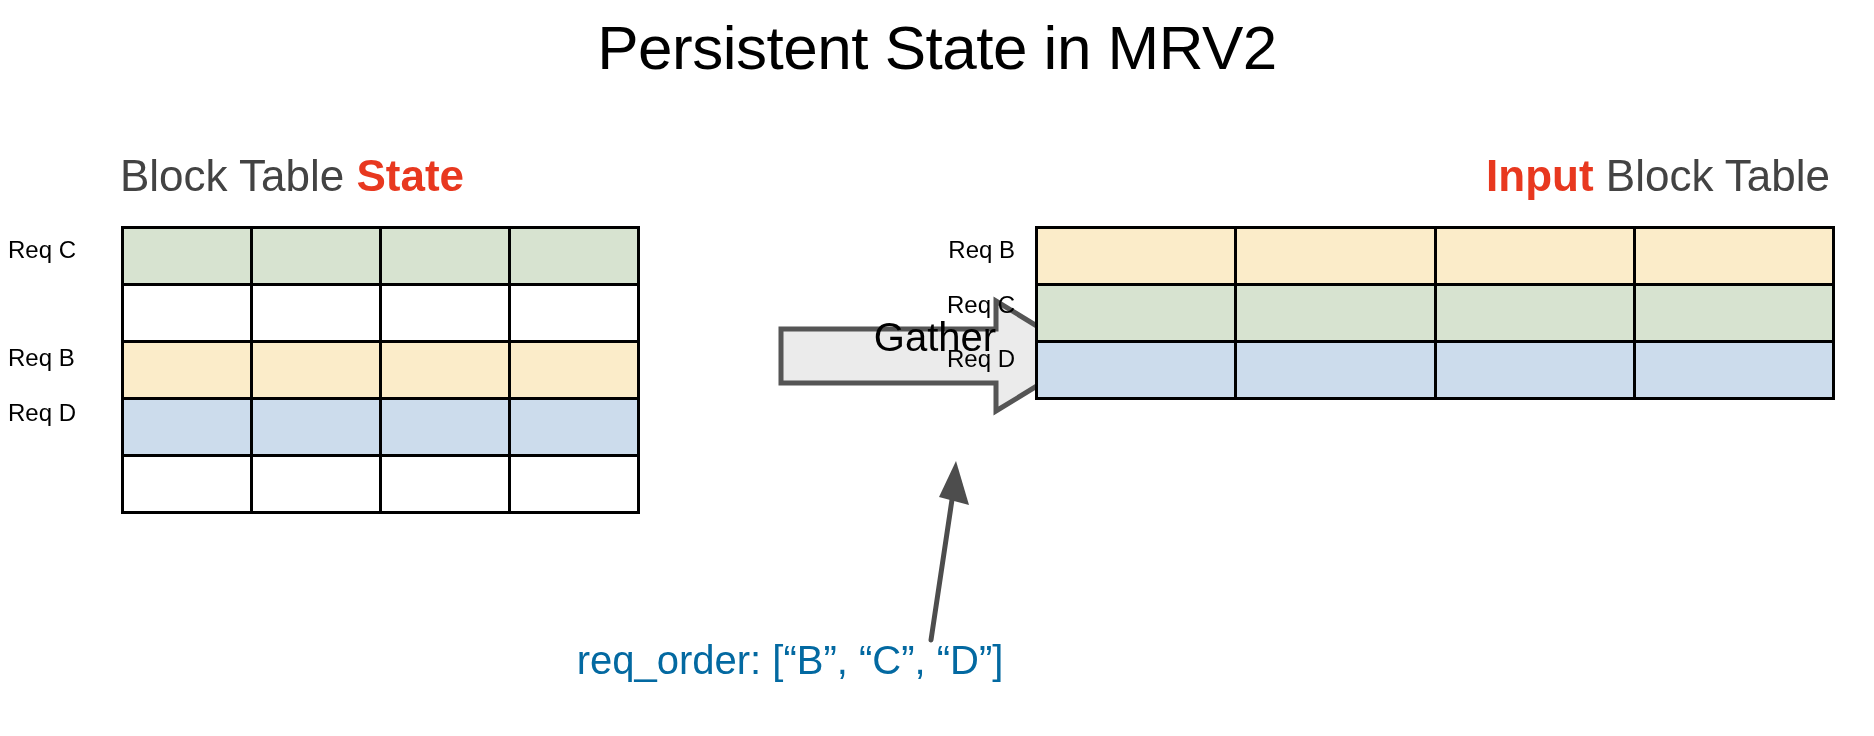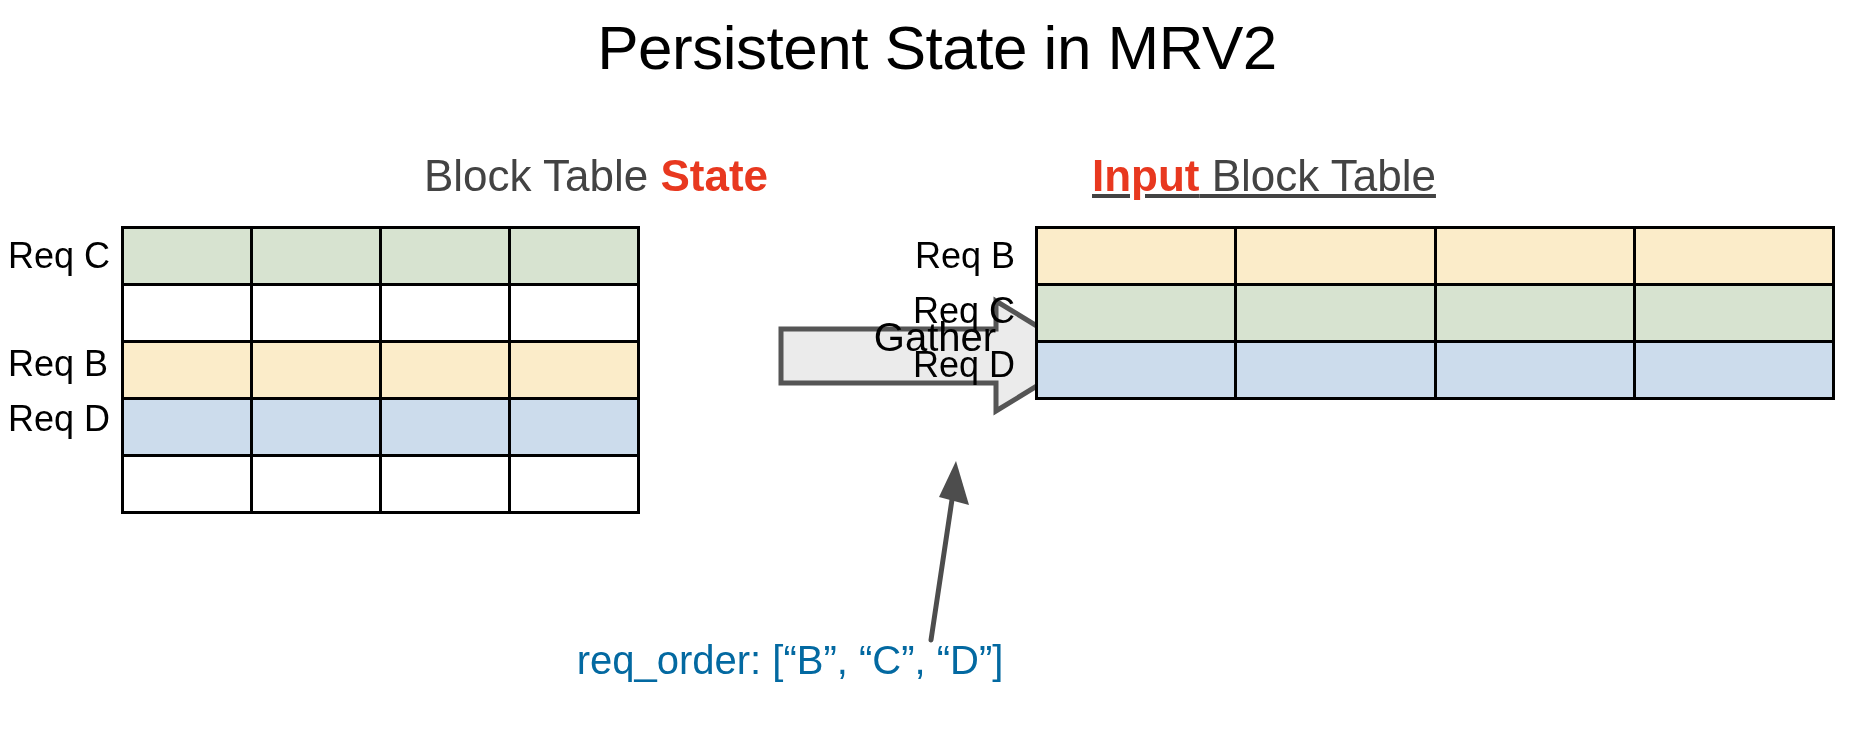--- a/index.html
+++ b/index.html
@@ -40,22 +40,22 @@
     font-size: 44px;
     line-height: 1.1;
     color: #434343;
     font-weight: 400;
     white-space: nowrap;
   }
   .panel-heading .accent {
     color: #E8381F;
     font-weight: bold;
   }
-  #heading-left  { left: 128px;  top: 152px; width: 640px; text-align: right; }
-  #heading-right { left: 1092px; top: 152px; width: 770px; text-align: left; text-decoration: underline; }
+  #heading-left  { left: 120px;  top: 152px; width: 640px; text-align: left; }
+  #heading-right { left: 1060px; top: 152px; width: 770px; text-align: right; }
 
   
   .grid {
     position: absolute;
     border-collapse: collapse;
     table-layout: fixed;
   }
   .grid td {
     border: 3px solid #000000;
     padding: 0;
@@ -74,21 +74,21 @@
   #table-input td { height: 54px; }
 
   .c-green { background: #D7E3D0; }
   .c-cream { background: #FBECC9; }
   .c-blue  { background: #CCDCEC; }
   .c-white { background: #FFFFFF; }
 
   
   .row-label {
     position: absolute;
-    font-size: 36px;
+    font-size: 24px;
     line-height: 1;
     color: #000000;
     white-space: nowrap;
   }
   .row-label.right-col { text-align: right; }
 
   #label-state-c { left: 8px; top: 238px; }
   #label-state-b { left: 8px; top: 346px; }
   #label-state-d { left: 8px; top: 401px; }
 

